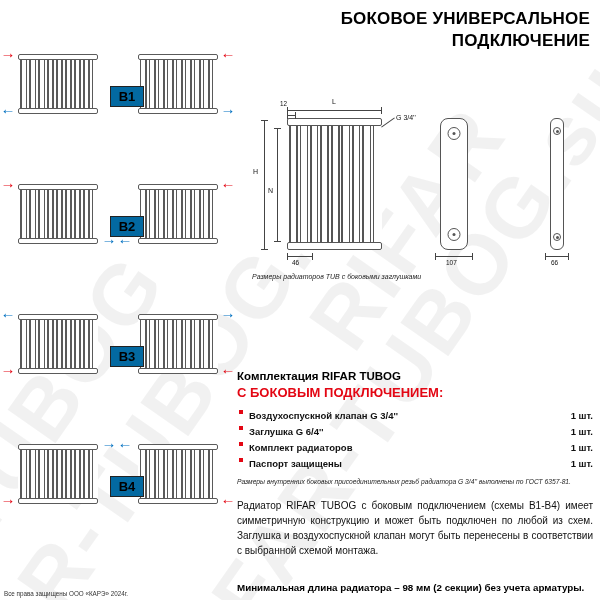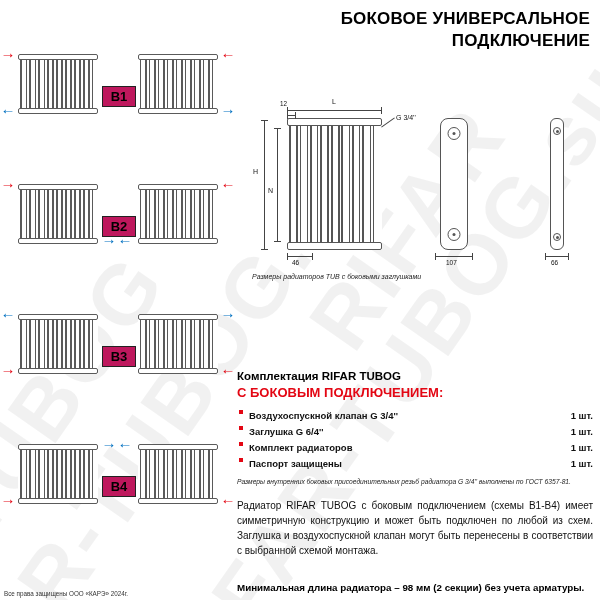--- a/index.html
+++ b/index.html
@@ -20,22 +20,22 @@
          font-size:17px;font-weight:bold;line-height:1.3;color:#000;letter-spacing:0.2px;}
 
   
   .schemes{position:absolute;left:4px;top:0;width:232px;height:600px;z-index:1;}
   .scheme-row{position:absolute;left:0;width:228px;height:112px;}
   .radiator{position:absolute;top:8px;width:80px;height:60px;display:flex;flex-direction:column;background:#fff;}
   .rad-left{left:14px;} .rad-right{left:134px;}
   .rad-col{height:6px;border:1.5px solid #5a5a5a;background:#fff;border-radius:2px;box-sizing:border-box;}
   .rad-tubes{flex:1;margin:0 2px;
      background:repeating-linear-gradient(90deg,#5a5a5a 0 1.5px,#fff 1.5px 5.5px,#5a5a5a 5.5px 7px,#fff 7px 9px);}
-  .scheme-label{position:absolute;left:98px;top:40px;width:32px;height:19px;z-index:2;
-     border:1.6px solid #222;background:#be185d;display:flex;align-items:center;justify-content:center;
+  .scheme-label{position:absolute;left:106px;top:40px;width:32px;height:19px;z-index:2;
+     border:1.6px solid #222;background:#0369a1;display:flex;align-items:center;justify-content:center;
      font-weight:bold;font-size:13px;color:#000;}
   .flow-arrow{position:absolute;width:18px;text-align:center;font-size:15px;font-weight:bold;line-height:14px;}
 
   
   .drawing{position:absolute;left:250px;top:92px;width:345px;height:200px;z-index:1;}
   .front-view{position:absolute;left:37px;top:26px;width:95px;height:132px;display:flex;flex-direction:column;background:#fff;}
   .fv-col{height:8px;border:1.5px solid #555;background:#fff;border-radius:2px;box-sizing:border-box;}
   .fv-tubes{flex:1;margin:0 2px;
      background:repeating-linear-gradient(90deg,#555 0 1.5px,#fff 1.5px 7px,#555 7px 8.5px,#fff 8.5px 10.5px);}
   .dim{position:absolute;background:#444;}

